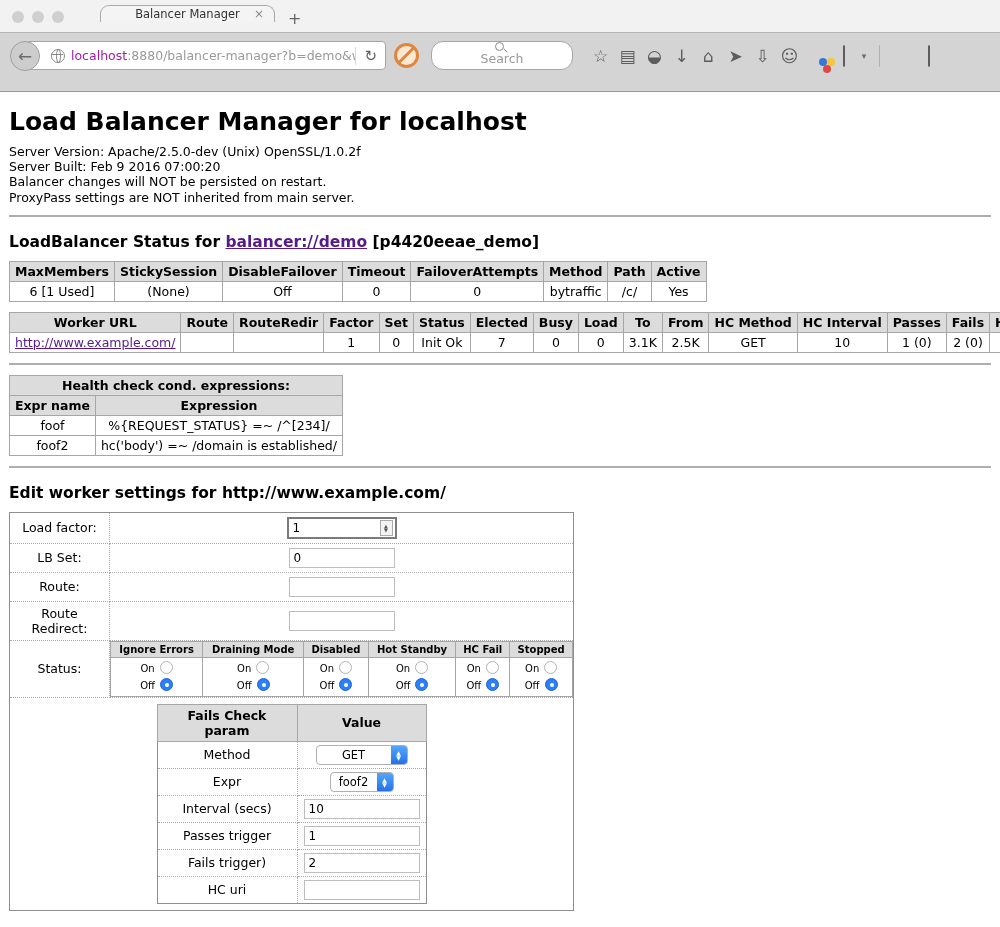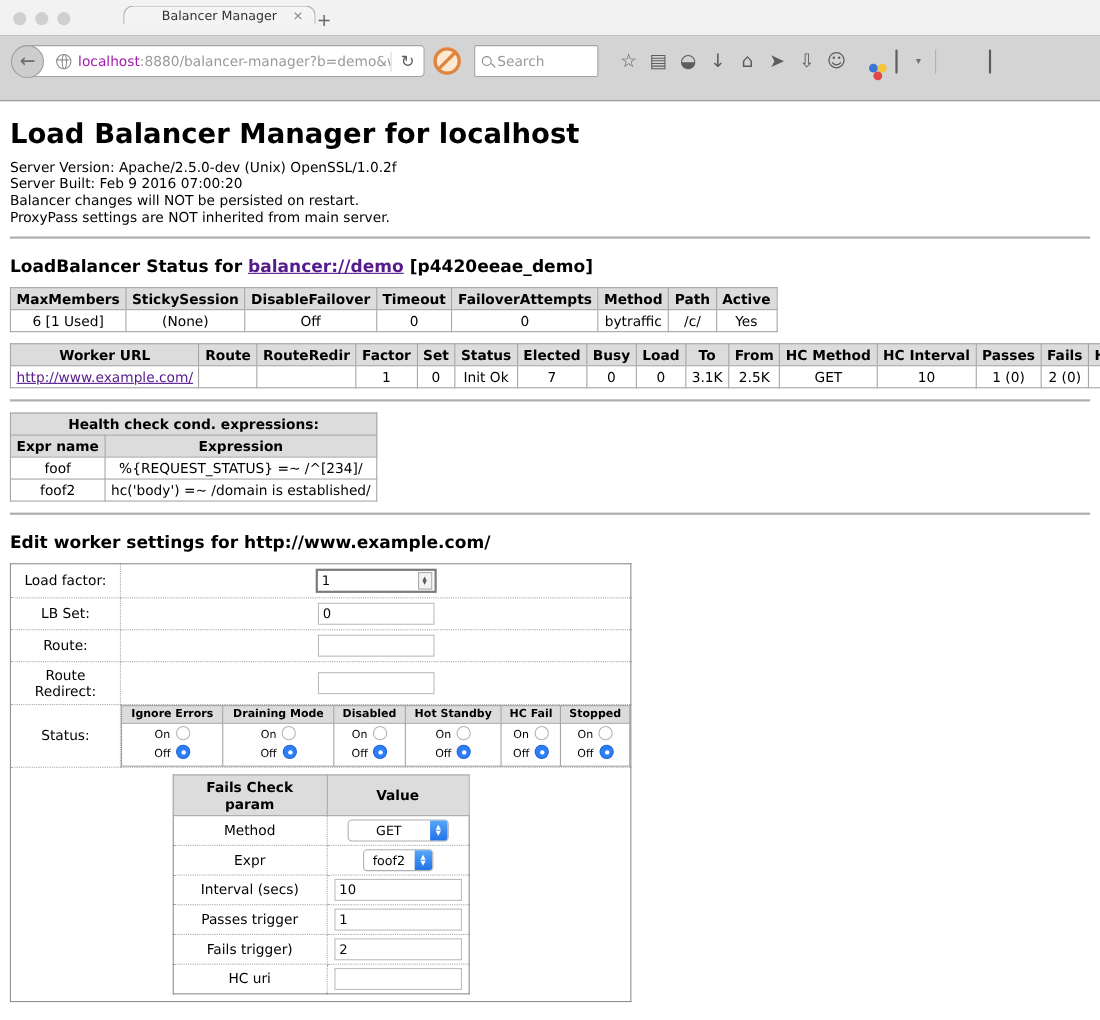--- a/index.html
+++ b/index.html
@@ -3,43 +3,43 @@
 <meta charset="utf-8">
 <style>
   * { box-sizing: border-box; }
   html,body { margin:0; padding:0; background:#fff; }
   body { font-family:"DejaVu Sans","Liberation Sans",sans-serif; width:1000px; }
 
   
   .titlebar { height:33px; background:#f2f2f2; position:relative; border-bottom:1px solid #b4b4b4; }
   .traffic { position:absolute; top:11px; left:12px; display:flex; gap:8px; }
   .traffic span { width:12px; height:12px; border-radius:50%; background:#cfcfcf; display:inline-block; }
-  .tab { position:absolute; left:112px; top:5px; width:175px; height:17px; background:#f4f4f4;
+  .tab { position:absolute; left:100px; top:5px; width:175px; height:17px; background:#f4f4f4;
          border:1px solid #a9a9a9; border-bottom:none; border-radius:9px 9px 0 0;
          display:flex; align-items:center; justify-content:center; font-size:11.5px; color:#333; }
   .tab .close { position:absolute; right:10px; color:#888; font-size:12px; cursor:default; }
   .newtab { position:absolute; left:288px; top:9px; font-size:16px; color:#666; }
 
   .toolbar { height:59px; background:#d4d4d4; border-bottom:1px solid #989898;
              display:flex; align-items:flex-start; padding:8px 10px 0 10px; }
   .backbtn { width:30px; height:30px; border-radius:50%; background:#cdcdcd; border:1px solid #9f9f9f;
              color:#6b6b6b; font-size:17px; display:flex; align-items:center; justify-content:center;
              margin-right:-14px; z-index:2; position:relative; }
   .urlbar { width:360px; height:29px; background:#fff; border:1px solid #a5a5a5; border-radius:4px;
             display:flex; align-items:center; padding-left:20px; z-index:1; }
   .globe { width:14px; height:14px; border:1.5px solid #8a8a8a; border-radius:50%; margin:0 6px 0 4px; position:relative; flex:none;}
   .globe::before { content:''; position:absolute; left:4.2px; top:-1px; width:3px; height:12px; border:1px solid #8a8a8a; border-radius:50%; }
   .globe::after { content:''; position:absolute; left:-1px; top:4.5px; width:12px; border-top:1px solid #8a8a8a; }
   .urltext { font-size:12.5px; color:#9a9a9a; white-space:nowrap; overflow:hidden; flex:1; }
   .urltext b { color:#a21caf; font-weight:normal; }
   .reload { color:#5f5f5f; font-size:15px; padding:0 8px; border-left:1px solid #d9d9d9; }
   .adblock { width:25px; height:25px; border-radius:50%; border:3px solid #df8540; position:relative; margin:2px 8px 0 8px; background:#fde9d2; flex:none;}
   .adblock::after { content:''; position:absolute; left:-2px; top:8px; width:22px; border-top:3px solid #df8540; transform:rotate(-45deg); }
-  .searchbar { width:113px; height:29px; background:#fff; border:1px solid #a5a5a5; border-radius:2px;
-               display:flex; align-items:center; padding:0 6px; margin-left:4px; }
+  .searchbar { width:142px; height:29px; background:#fff; border:1px solid #a5a5a5; border-radius:12px;
+               display:flex; align-items:center; padding:0 6px; margin-left:4px;flex-direction:column; }
   .mag { width:9px; height:9px; border:1.5px solid #8a8a8a; border-radius:50%; position:relative; margin-right:5px; flex:none;}
   .mag::after { content:''; position:absolute; left:7px; top:7px; width:5px; border-top:1.5px solid #8a8a8a; transform:rotate(45deg); }
   .searchtext { color:#9a9a9a; font-size:12.5px; }
   .tb-icons { display:flex; align-items:center; height:30px; margin-left:14px; gap:0; }
   .tbi { width:27px; text-align:center; color:#5d5d5d; font-size:17px; line-height:30px; }
   .dots { width:22px; height:18px; position:relative; }
   .dots i { position:absolute; width:8px; height:8px; border-radius:50%; }
   .dots i:nth-child(1){ background:#3a76d6; left:2px; top:2px; }
   .dots i:nth-child(2){ background:#f5c53a; left:10px; top:2px; }
   .dots i:nth-child(3){ background:#e04848; left:6px; top:9px; }

